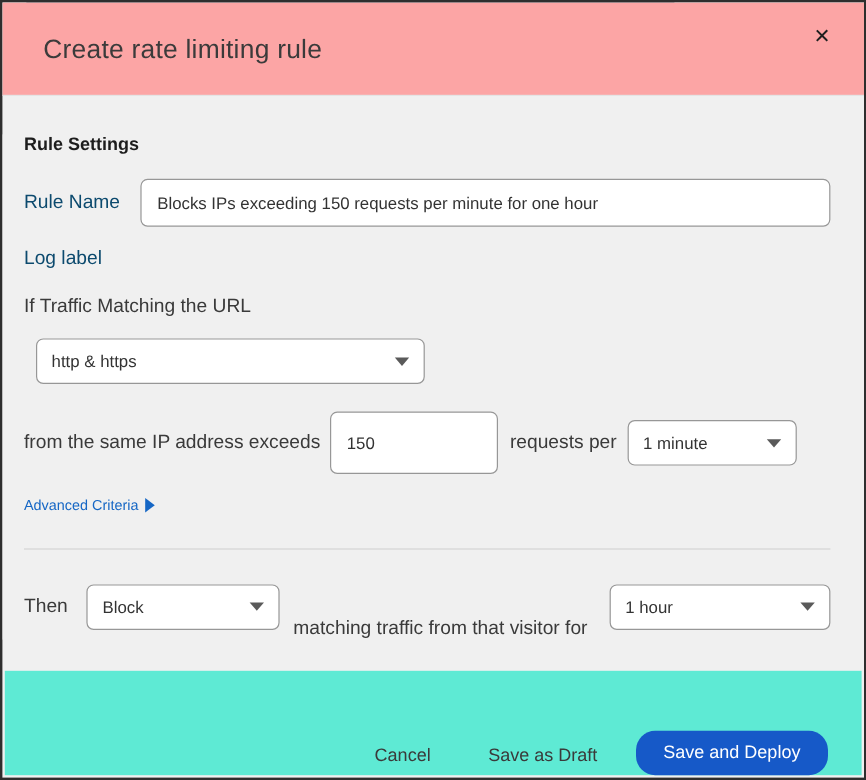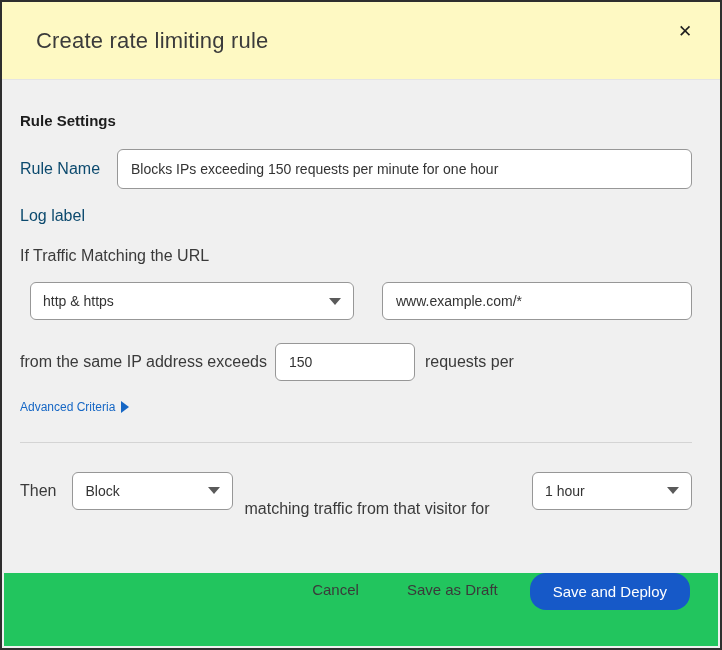--- a/index.html
+++ b/index.html
@@ -16,21 +16,21 @@
     overflow: hidden;
   }
   .top-accent {
     position: absolute; top: 0; left: 20px;
     width: 540px; height: 3px;
     background: #0c2233;
   }
   .titlebar {
     position: relative;
     height: 78px;
-    background: #fef9c3;
+    background: #fca5a5;
     display: flex; align-items: center;
     padding: 0 24px 0 34px;
     border-bottom: 1px solid #e4e4e4;
   }
   .title {
     font-size: 22px; color: #3b3b3b; font-weight: 400;
     letter-spacing: 0.2px;
   }
   .close-btn {
     position: absolute; right: 22px; top: 16px;
@@ -64,21 +64,21 @@
     padding: 0 13px;
     font-size: 14px; color: #333333;
     font-family: "Liberation Sans", "DejaVu Sans", sans-serif;
     outline: none;
   }
   .text-input::placeholder { color: #7a7a7a; opacity: 1; }
   .intro-text {
     margin-top: 22px;
     font-size: 16px; color: #3a3a3a;
   }
-  .row-scheme { margin-top: 17px; gap: 12px; }
+  .row-scheme { margin-top: 17px; }
   .dropdown {
     height: 38px;
     border: 1px solid #979797; border-radius: 6px;
     background: #ffffff;
     display: flex; align-items: center;
     padding: 0 12px;
     font-size: 14px; color: #333333;
     cursor: pointer;
   }
   .dropdown .caret-down {
@@ -87,21 +87,21 @@
     border-left: 6px solid transparent;
     border-right: 6px solid transparent;
     border-top: 7px solid #5a5a5a;
   }
   .dd-scheme { width: 324px; margin-left: 10px; flex: 0 0 auto; }
   .url-input { margin-left: 16px; height: 38px; }
   .row-exceeds { margin-top: 23px; }
   .inline-label { font-size: 16px; color: #3a3a3a; white-space: nowrap; }
   .threshold-input {
     width: 140px; flex: 0 0 auto;
-    height: 38px; margin-left: 8px;
+    height: 52px; margin-left: 8px;
     border: 1px solid #979797; border-radius: 6px;
     background: #ffffff; padding: 0 13px;
     font-size: 14px; color: #333333; outline: none;
     font-family: "Liberation Sans", "DejaVu Sans", sans-serif;
   }
   .lbl-requests { margin-left: 10px; }
   .dd-period { width: 141px; margin-left: 9px; flex: 0 0 auto; }
   .advanced-link {
     margin-top: 19px;
     display: inline-flex; align-items: center;
@@ -115,26 +115,26 @@
     border-bottom: 6px solid transparent;
     border-left: 8px solid #1667c5;
   }
   .divider {
     margin-top: 27px;
     border: none; border-top: 1px solid #d4d4d4;
   }
   .row-then { margin-top: 20px; }
   .dd-action { width: 161px; margin-left: 16px; flex: 0 0 auto; }
   .lbl-matching { margin-left: 11px; margin-top: 37px; }
-  .dd-duration { width: 160px; margin-left: auto; flex: 0 0 auto; }
+  .dd-duration { width: 184px; margin-left: auto; flex: 0 0 auto; }
   .footer {
     position: absolute; left: 2px; right: 2px; bottom: 2px;
-    height: 73px;
-    background: #22c55e;
-    display: flex; align-items: flex-start; justify-content: flex-end;
+    height: 87px;
+    background: #5eead4;
+    display: flex; align-items: flex-end; justify-content: flex-end;
     padding-right: 28px;
   }
   .text-btn {
     background: none; border: none;
     font-size: 15px; color: #3a3a3a;
     cursor: pointer;
     font-family: "Liberation Sans", "DejaVu Sans", sans-serif;
     padding: 8px 10px;
   }
   .btn-cancel { margin-right: 28px; }
@@ -175,27 +175,30 @@
       <div class="field-label">Log label</div>
     </div>
 
     <div class="intro-text">If Traffic Matching the URL</div>
 
     <div class="row row-scheme">
       <div class="dropdown dd-scheme">
         <span>http &amp; https</span>
         <span class="caret-down"></span>
       </div>
-      <input class="text-input url-input" type="text" value="www.example.com/*" style="">
     </div>
 
     <div class="row row-exceeds">
       <span class="inline-label">from the same IP address exceeds</span>
       <input class="threshold-input" type="text" value="150" style="">
       <span class="inline-label lbl-requests">requests per</span>
+      <div class="dropdown dd-period">
+        <span>1 minute</span>
+        <span class="caret-down"></span>
+      </div>
     </div>
 
     <div>
       <a class="advanced-link">
         <span>Advanced Criteria</span>
         <span class="caret-right"></span>
       </a>
     </div>
 
     <hr class="divider">

